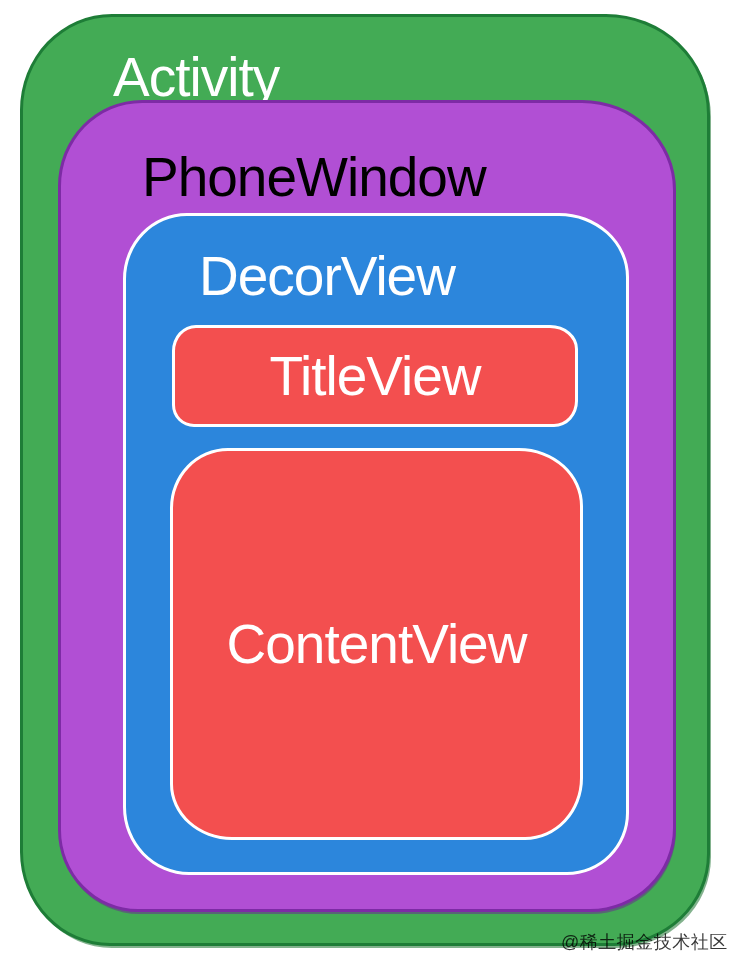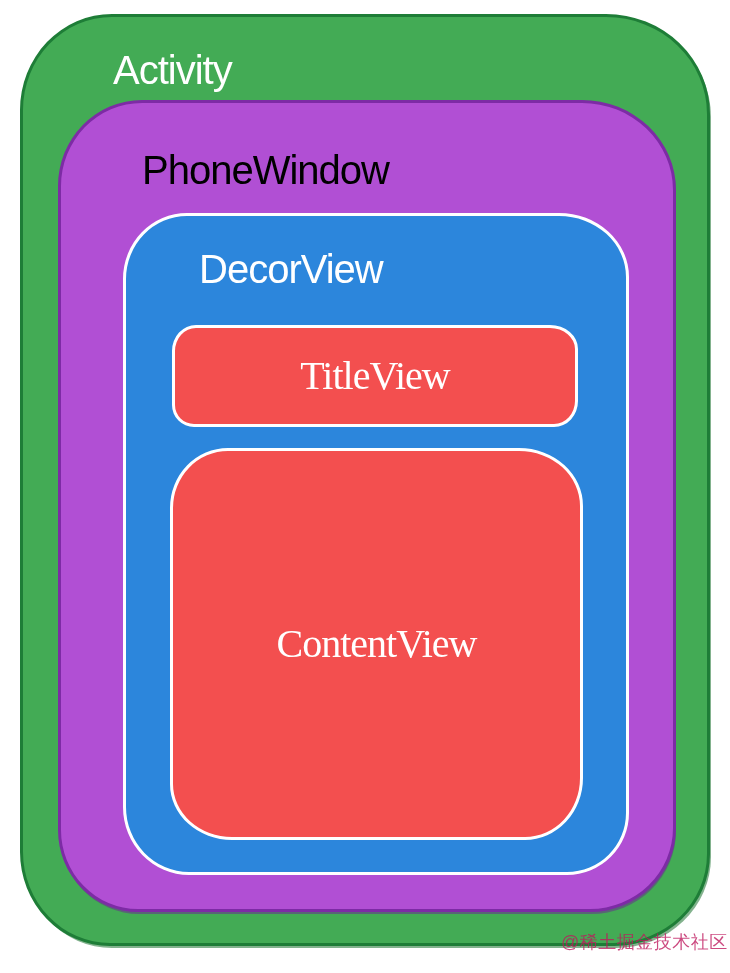--- a/index.html
+++ b/index.html
@@ -14,21 +14,21 @@
     overflow: hidden;
     font-family: "Liberation Sans", sans-serif;
   }
   .box {
     position: absolute;
     box-sizing: border-box;
   }
   .label {
     position: absolute;
     color: #ffffff;
-    font-size: 40px;
+    font-size: 55px;
     line-height: 1;
     letter-spacing: -1px;
     white-space: nowrap;
   }
   
   .box-activity {
     left: 20px; top: 14px;
     width: 690px; height: 932px;
     border: 3px solid #1e7d37;
     border-radius: 92px 104px 96px 90px / 96px 100px 92px 94px;
@@ -71,21 +71,20 @@
     width: 413px; height: 392px;
     border: 3px solid #ffffff;
     border-radius: 58px 64px 58px 62px / 60px 58px 62px 56px;
     display: flex;
     align-items: center;
     justify-content: center;
     text-align: center;
   }
   .label-centered {
     position: static;
-    font-family: Liberation Serif, serif;
   }
 
   
   .watermark {
     position: absolute;
     left: 561px; top: 930px;
     font-size: 18px;
     letter-spacing: 0.5px;
     opacity: 0.78;
     white-space: nowrap;
@@ -108,13 +107,13 @@
 </div>
 
 <div class="box box-title-view" style="background-color: rgb(243, 79, 79); border-color: rgb(255, 255, 255);">
   <span class="label label-centered" style="color: rgb(255, 255, 255);">TitleView</span>
 </div>
 
 <div class="box box-content-view" style="background-color: rgb(243, 79, 79); border-color: rgb(255, 255, 255);">
   <span class="label label-centered" style="color: rgb(255, 255, 255);">ContentView</span>
 </div>
 
-<div class="watermark" style="color: #be185d;">@稀土掘金技术社区</div>
+<div class="watermark" style="color: #000000;">@稀土掘金技术社区</div>
 
 </body></html>

